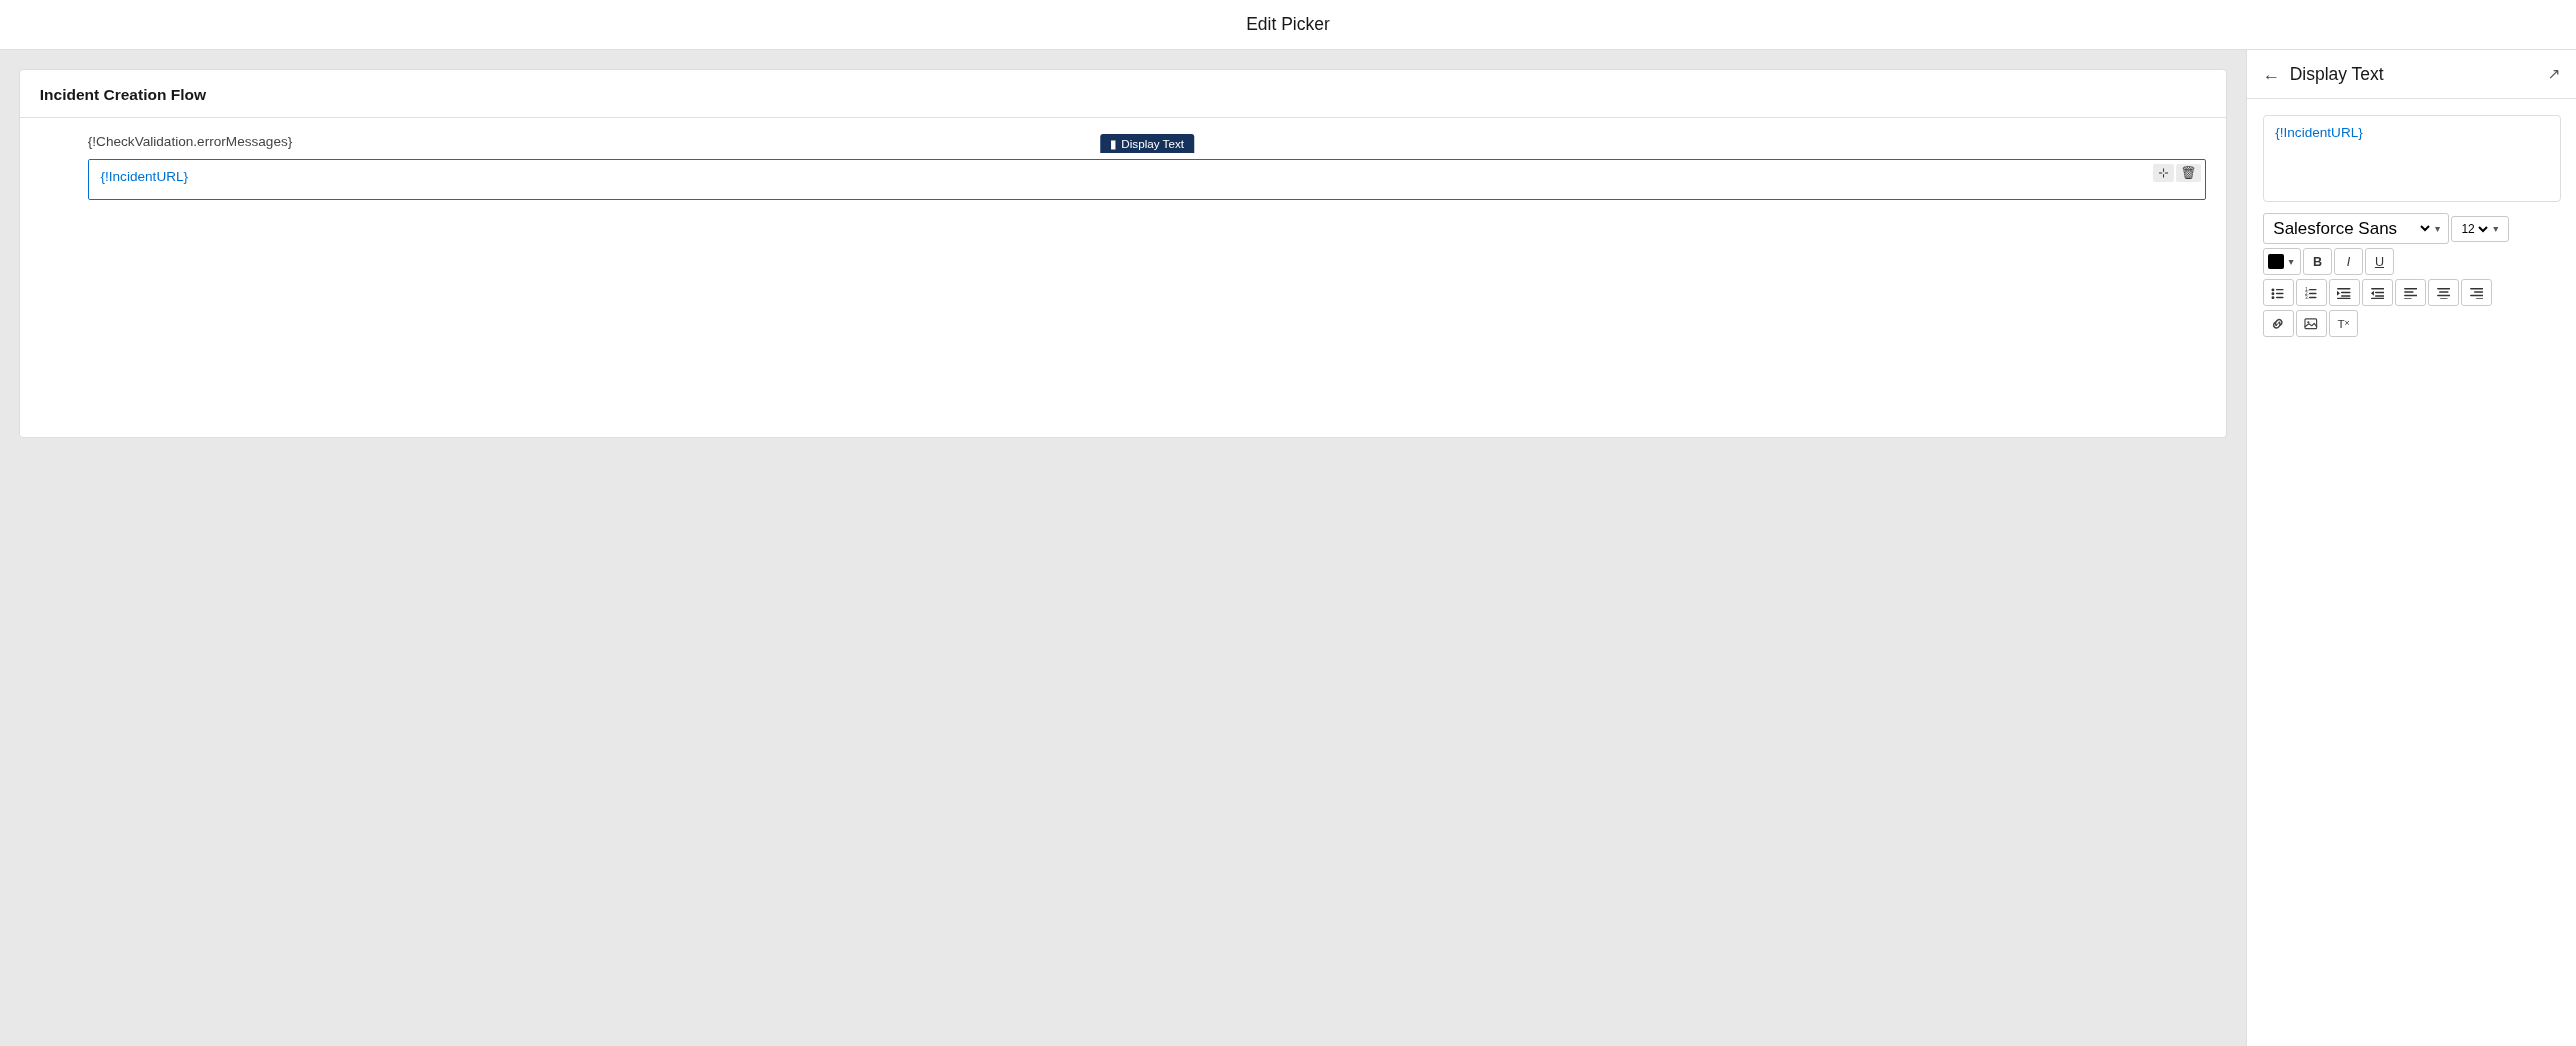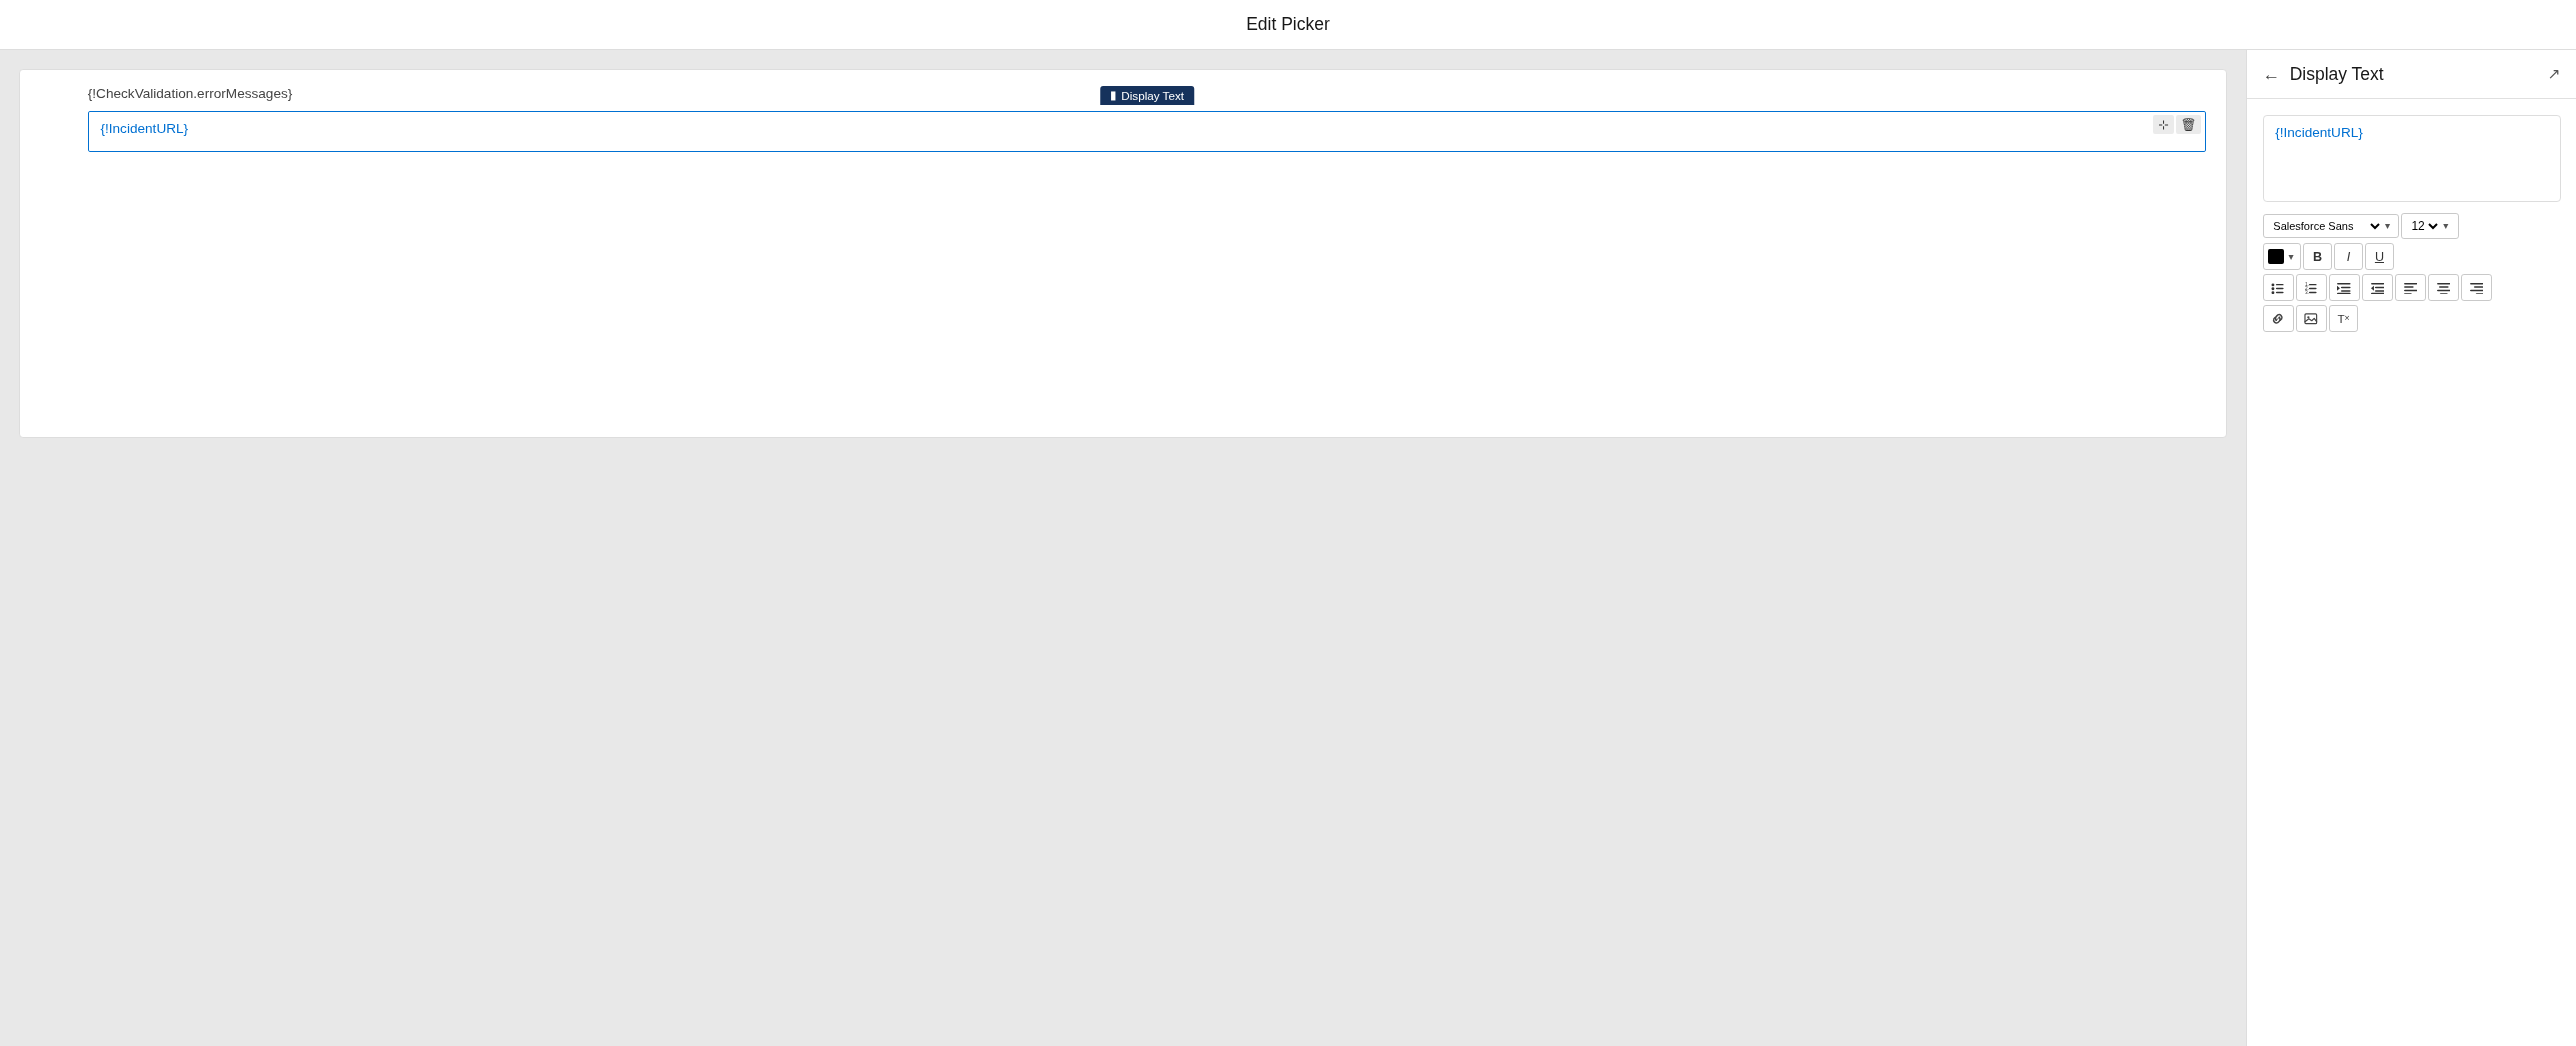--- a/index.html
+++ b/index.html
@@ -336,20 +336,21 @@
 
 <div class="header">
   <span>Edit Picker</span>
 </div>
 
 <div class="main-layout">
 
   <div class="canvas-area">
     <div class="screen-container">
 
+      <div class="screen-title">Incident Creation Flow</div>
 
       <div class="screen-body">
         <div class="validation-text">{!CheckValidation.errorMessages}</div>
 
         <div style="position: relative; margin-top: 7.8px; margin-bottom: 3.9px;">
 
           <div class="display-text-label">
             <span>▮</span>
             <span>Display Text</span>
           </div>
@@ -383,21 +384,21 @@
     <div class="panel-body">
 
 
 
       <div class="rich-text-area" contenteditable="true" style="">{!IncidentURL}</div>
 
       <div class="format-toolbar">
 
         <div class="toolbar-row">
           <div class="select-wrapper">
-            <select style="border:none;background:transparent;font-size:11px;outline:none;cursor:pointer;">
+            <select style="border:none;background:transparent;font-size:17px;outline:none;cursor:pointer;">
               <option>Salesforce Sans</option>
               <option>Arial</option>
               <option>Times New Roman</option>
             </select>
             <span class="chevron-small">▼</span>
           </div>
           <div class="size-select-wrapper">
             <select style="border:none;background:transparent;font-size:12px;outline:none;cursor:pointer;">
               <option>12</option>
               <option>10</option>

